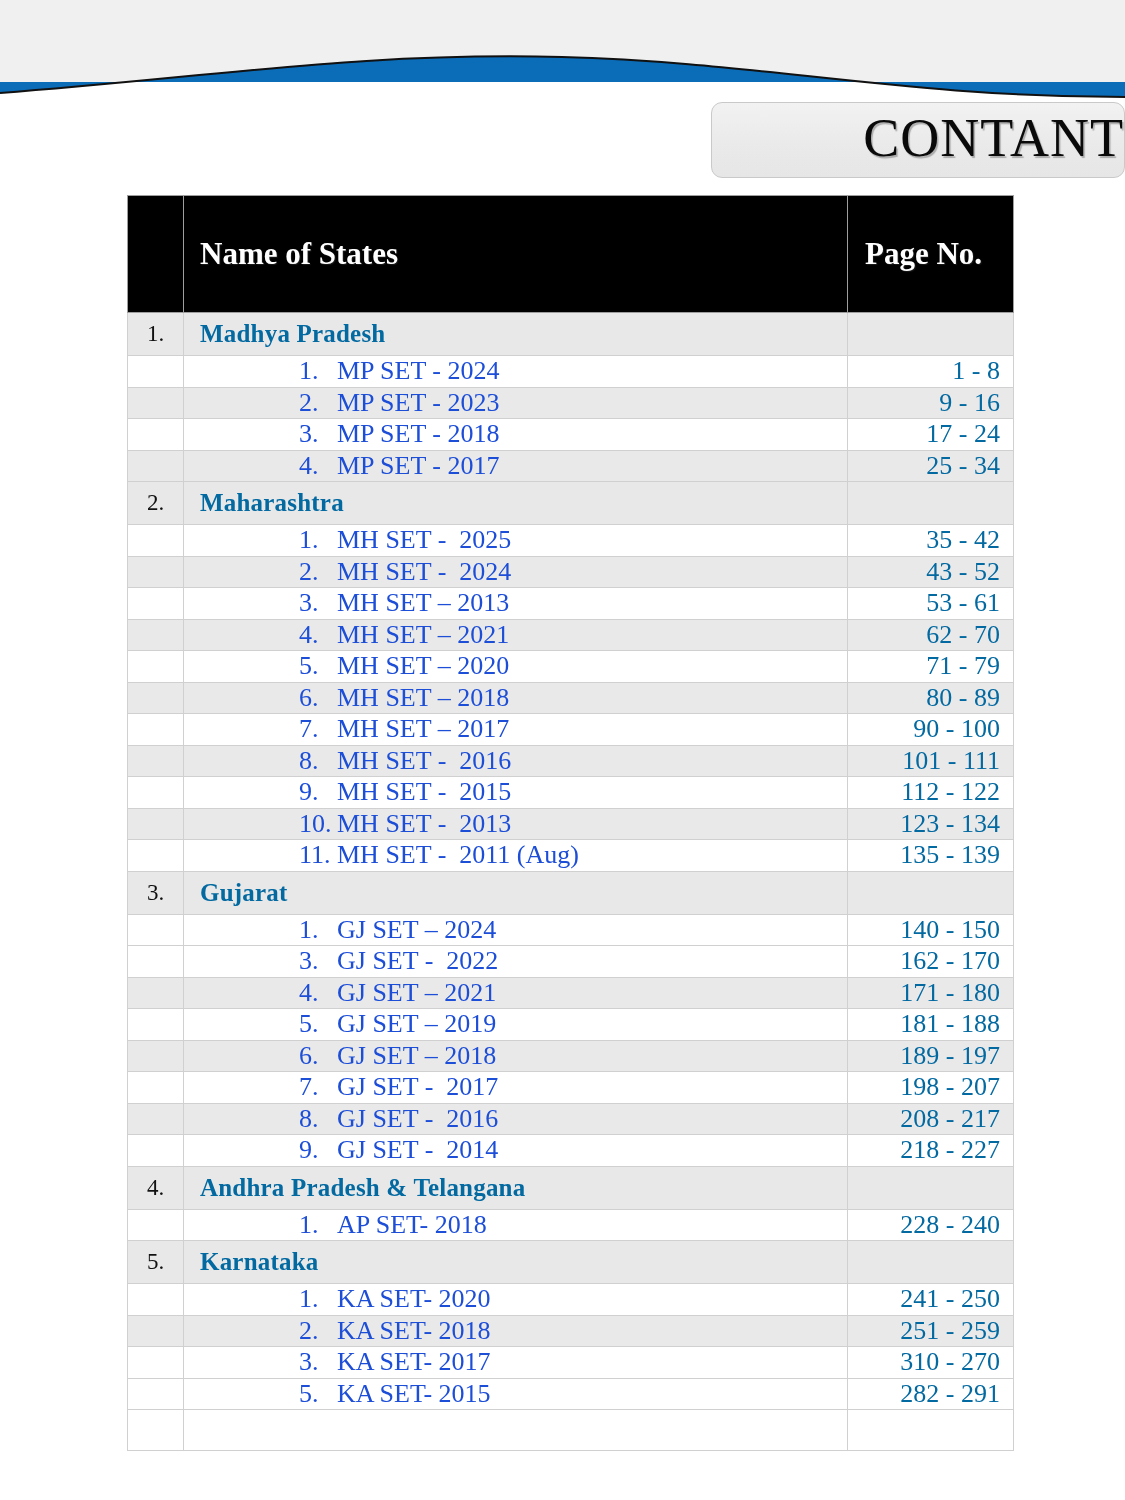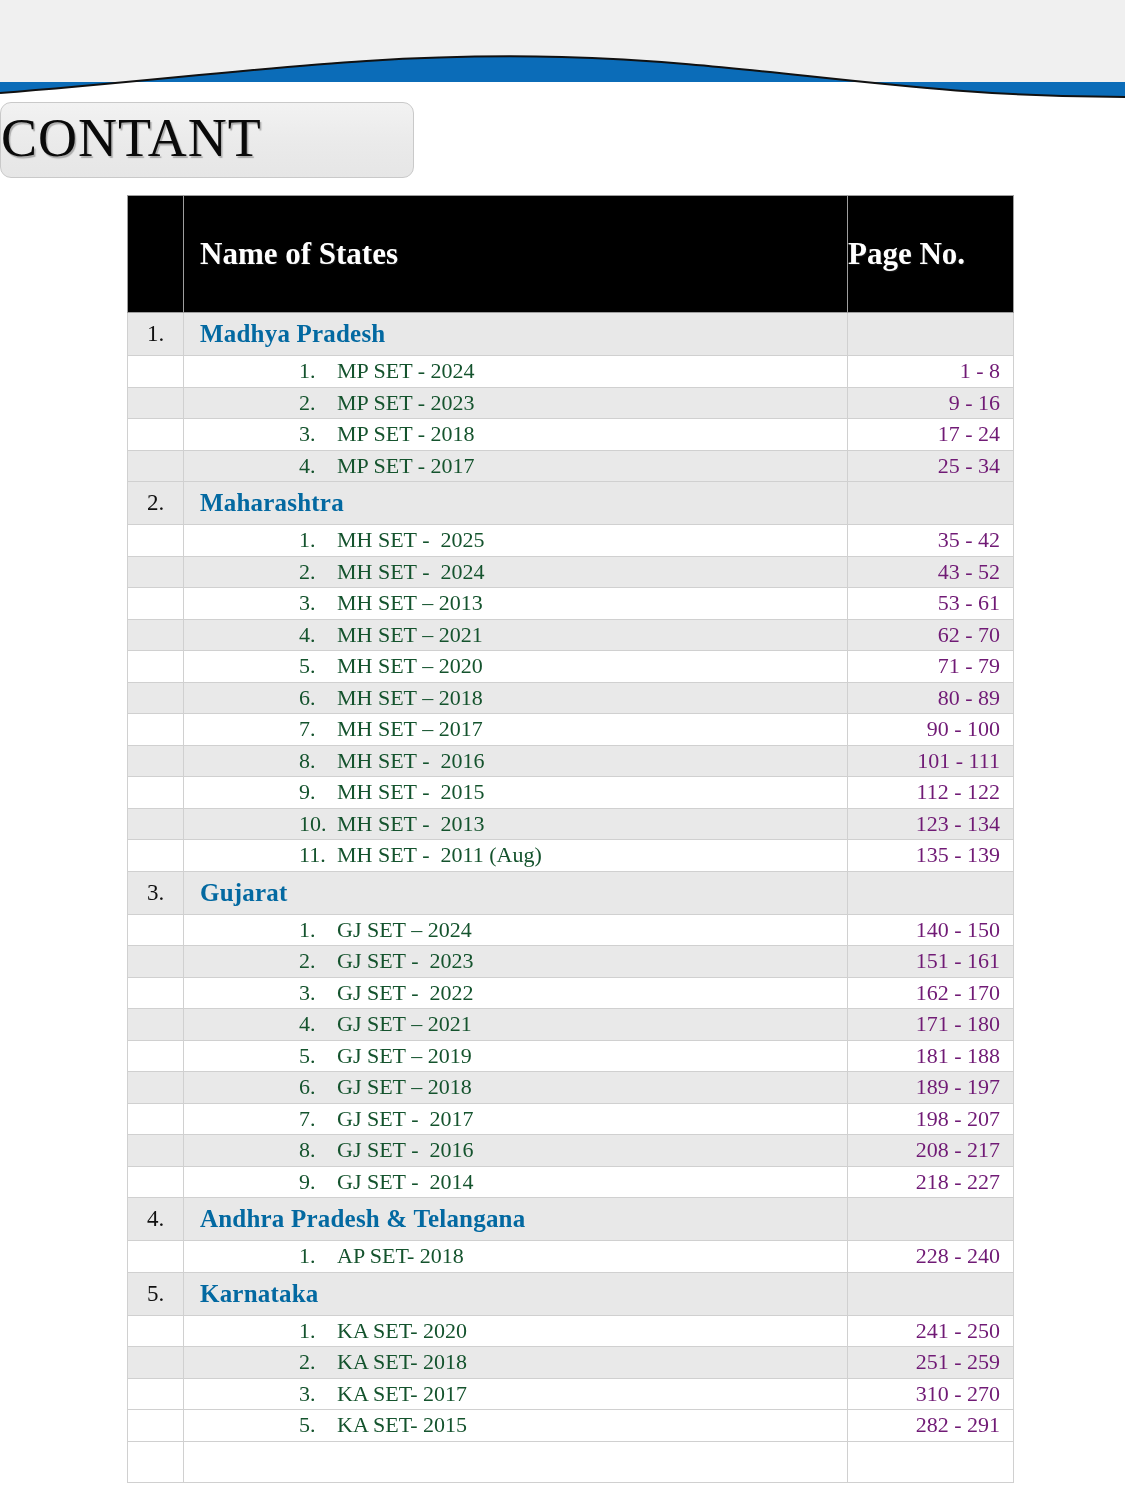--- a/index.html
+++ b/index.html
@@ -27,21 +27,21 @@
   .banner svg {
     display: block;
   }
 
   
   .title-wrap {
     position: absolute;
     left: 0;
     top: 102px;
     width: 1125px;
-    text-align: left;
+    text-align: right;
   }
   .title-box {
     display: inline-block;
     box-sizing: border-box;
     width: 414px;
     height: 76px;
     line-height: 70px;
     border: 1px solid #c9c9c9;
     border-radius: 11px;
     background: linear-gradient(to bottom, #f2f2f2 0%, #eaeaea 55%, #e6e6e6 100%);
@@ -78,21 +78,21 @@
     border-color: #9e9e9e;
     font-weight: bold;
   }
   .toc thead th.h-name {
     text-align: left;
     padding-left: 16px;
     font-size: 31px;
     text-shadow: 1px 1px 1px rgba(60,60,60,0.45);
   }
   .toc thead th.h-page {
-    text-align: left;
+    text-align: center;
     padding-right: 14px;
     font-size: 31px;
     text-shadow: 1px 1px 1px rgba(60,60,60,0.45);
   }
 
   
   tr.state-row > td {
     height: 42px;
     background: #e8e8e8;
   }
@@ -110,33 +110,33 @@
   }
 
   
   tr.item-row > td { height: 30.5px; }
   tr.item-row.odd > td  { background: #ffffff; }
   tr.item-row.even > td { background: #e9e9e9; }
 
   td.item-num { background: inherit; }
   td.item-name {
     padding-left: 115px;
-    font-size: 22px;
-    color: #14532d;
+    font-size: 26px;
+    color: #1d4ed8;
     white-space: pre;
   }
   td.item-name .idx {
     display: inline-block;
     width: 38px;
   }
   td.item-page {
     text-align: right;
     padding-right: 13px;
-    font-size: 22px;
-    color: #701a75;
+    font-size: 26px;
+    color: #0369a1;
   }
 
   
   tr.blank-row > td {
     height: 40px;
     background: #ffffff;
   }
 </style>
 </head>
 <body>
@@ -258,25 +258,20 @@
       <tr class="state-row">
         <td class="state-num">3.</td>
         <td class="state-name">Gujarat</td>
         <td class="state-page"></td>
       </tr>
       <tr class="item-row odd">
         <td class="item-num"></td>
         <td class="item-name"><span class="idx">1.</span><span>GJ SET – 2024</span></td>
         <td class="item-page">140 - 150</td>
       </tr>
-      <tr class="item-row even">
-        <td class="item-num"></td>
-        <td class="item-name"><span class="idx">2.</span><span>GJ SET -  2023</span></td>
-        <td class="item-page">151 - 161</td>
-      </tr>
       <tr class="item-row odd">
         <td class="item-num"></td>
         <td class="item-name"><span class="idx">3.</span><span>GJ SET -  2022</span></td>
         <td class="item-page">162 - 170</td>
       </tr>
       <tr class="item-row even">
         <td class="item-num"></td>
         <td class="item-name"><span class="idx">4.</span><span>GJ SET – 2021</span></td>
         <td class="item-page">171 - 180</td>
       </tr>

